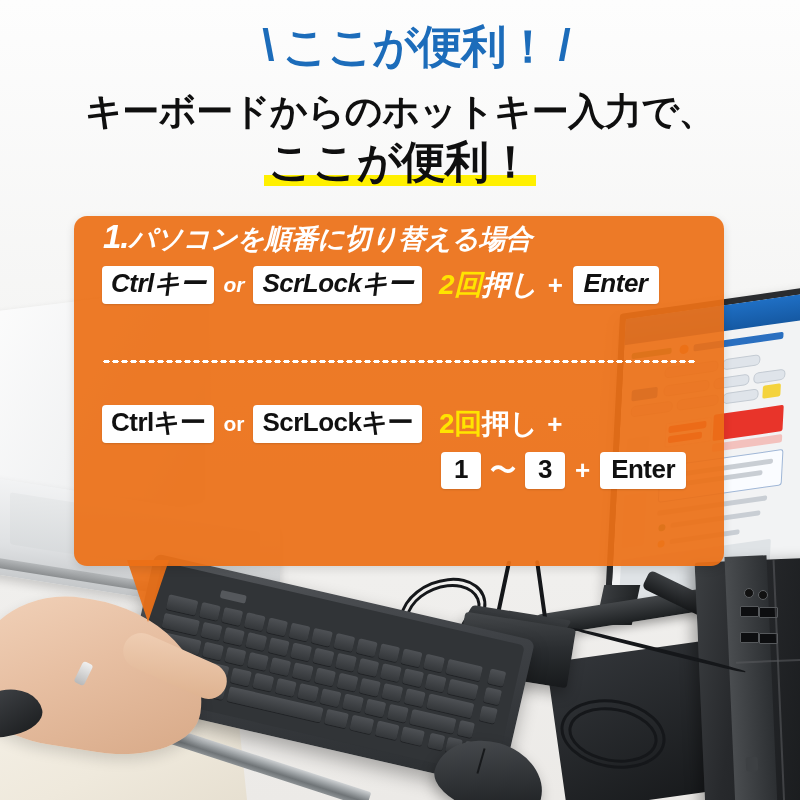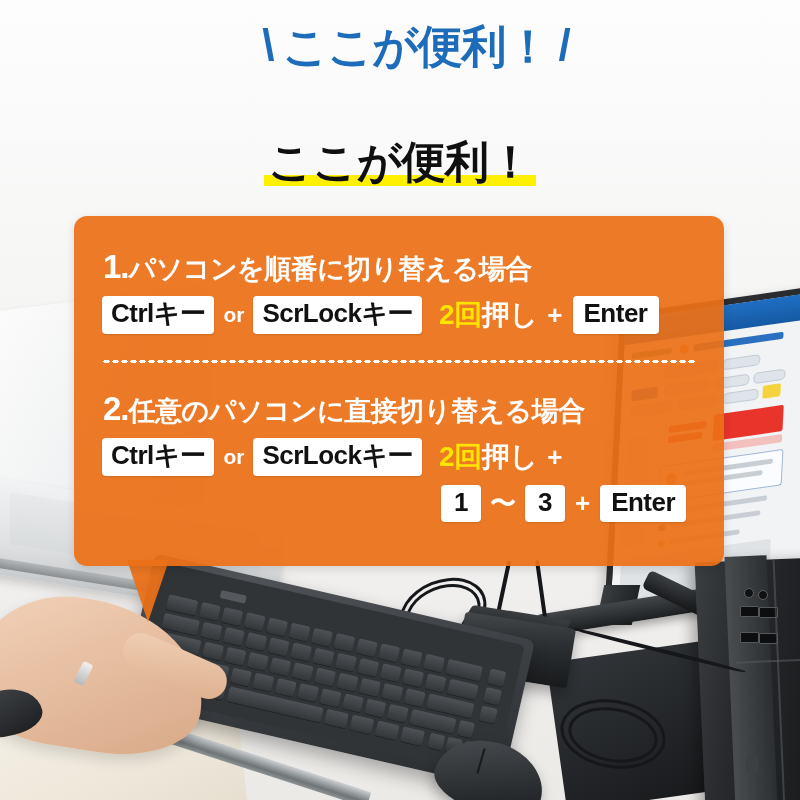--- a/index.html
+++ b/index.html
@@ -215,21 +215,21 @@
     box-shadow:0 3px 10px rgba(0,0,0,.12);
   }
   .tail{
     position:absolute;left:127px;top:560px;width:0;height:0;z-index:6;
     border-left:21px solid transparent;
     border-right:21px solid transparent;
     border-top:62px solid rgba(236,112,23,0.93);
   }
 
   .block{position:absolute;left:0;width:650px;}
-  .blk1{top:34px;}
+  .blk1{top:4px;font-style:italic;}
   .blk2{top:176px;}
 
   .blk-title{
     margin-left:29px;color:#ffffff;font-weight:700;white-space:nowrap;
     font-size:27px;letter-spacing:-0.5px;line-height:1;
   }
   .blk-title .num{font-size:33px;font-weight:700;letter-spacing:-1px;}
 
   .keyrow{margin-left:28px;margin-top:13px;display:flex;align-items:center;white-space:nowrap;}
   .keyrow2{margin-left:367px;margin-top:9px;display:flex;align-items:center;white-space:nowrap;}
@@ -420,20 +420,21 @@
     <div class="finger"></div>
     <div class="ring"></div>
 
     <div class="mouse-left"></div>
     <div class="mouse"></div>
     <div class="mouse-split"></div>
   </div>
 
   <div class="headings">
     <div class="h-line1"><span class="slash">\</span><span>ここが便利！</span><span class="slash">/</span></div>
+    <div class="h-line2">キーボードからのホットキー入力で、</div>
     <div class="h-line3wrap">
       <span class="h-line3"><span class="hl"></span><span>ここが便利！</span></span>
     </div>
   </div>
 
   <div class="tail"></div>
   <div class="panel">
 
     <div class="block blk1">
       <div class="blk-title"><span class="num">1.</span><span>パソコンを順番に切り替える場合</span></div>
@@ -443,21 +444,20 @@
         <span class="kbtn">ScrLockキー</span>
         <span class="times"><span class="y">2回</span><span class="w">押し</span></span>
         <span class="plus">+</span>
         <span class="kbtn enter">Enter</span>
       </div>
     </div>
 
     <div class="divider"></div>
 
     <div class="block blk2">
-      <div class="blk-title"><span class="num">2.</span><span>任意のパソコンに直接切り替える場合</span></div>
       <div class="keyrow">
         <span class="kbtn">Ctrlキー</span>
         <span class="or">or</span>
         <span class="kbtn">ScrLockキー</span>
         <span class="times"><span class="y">2回</span><span class="w">押し</span></span>
         <span class="plus">+</span>
       </div>
       <div class="keyrow2">
         <span class="kbtn num">1</span>
         <span class="tilde">〜</span>

